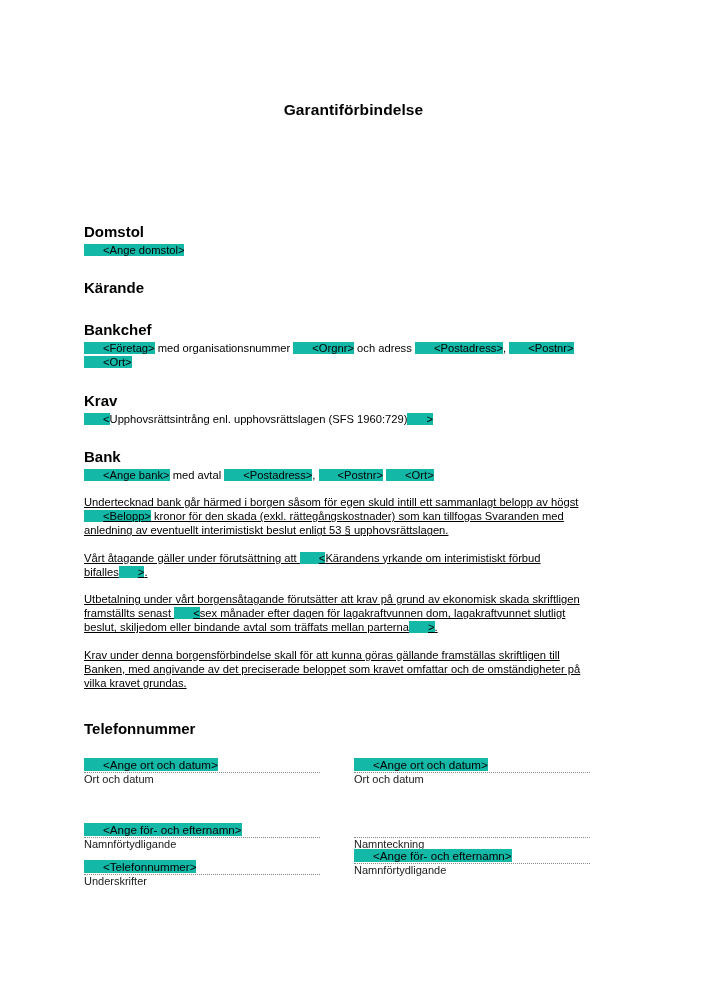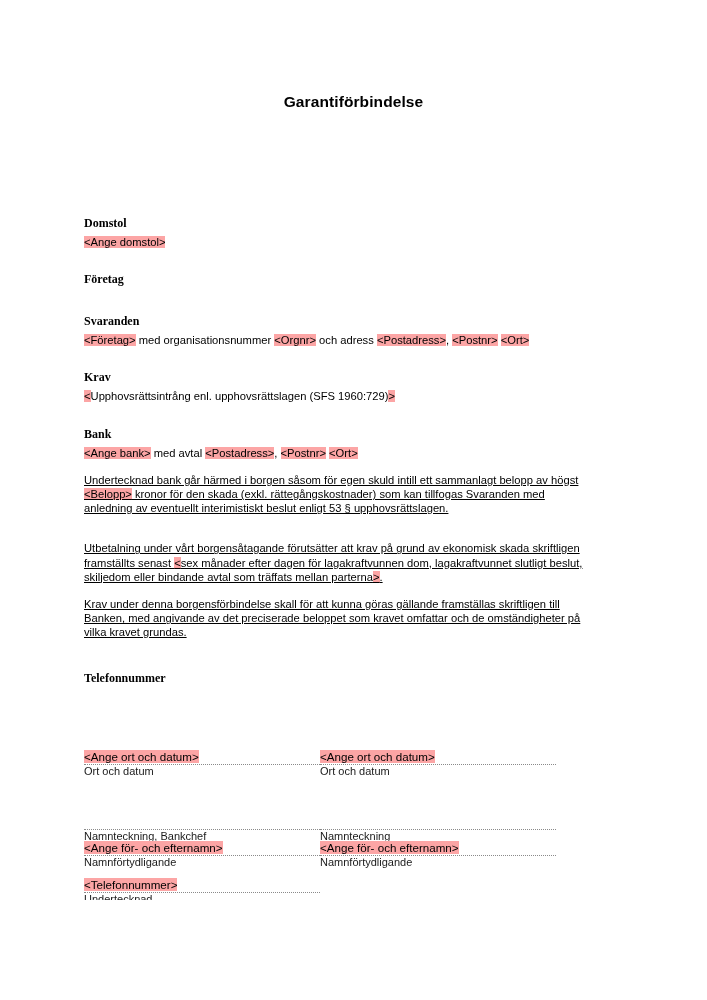--- a/index.html
+++ b/index.html
@@ -9,21 +9,21 @@
   }
   body {
     font-family: "Liberation Sans", sans-serif;
     color: #000000;
     -webkit-font-smoothing: none;
   }
   .page {
     position: relative;
     width: 707px;
     height: 892px;
-    margin: 8px auto;
+    margin: 16px auto;
     background: #ffffff;
     overflow: hidden;
   }
   .content {
     position: absolute;
     left: 84px;
     top: 0;
     width: 506px;
   }
 
@@ -34,59 +34,59 @@
     top: 85px;
     width: 707px;
     text-align: center;
     font-size: 15.5px;
     font-weight: bold;
     letter-spacing: 0.1px;
   }
 
   
   .section-heading {
-    font-size: 12px;
+    font-size: 15px;
     font-weight: bold;
     margin: 0;
     padding: 0;
     line-height: 15px;
-    font-family: Liberation Serif, serif;
   }
 
   
   .body-line,
   .para {
     font-size: 11.2px;
     line-height: 14.2px;
     margin: 0;
     padding: 0;
     text-align: left;
   }
   .para { margin-top: 0; text-decoration: underline; }
 
   
   .hl {
-    background: #fca5a5;
+    background: #14b8a6;
+    padding-left: 19px;
   }
 
   
   .gap-sec   { height: 23px; }
   .gap-head  { height: 4px; }
   .gap-para  { height: 13px; }
 
   
   .sig-wrap {
     position: absolute;
     left: 84px;
     top: 742px;
     width: 506px;
   }
   .sig-row {
     display: flex;
-    justify-content: flex-start;
+    justify-content: space-between;
     width: 506px;
   }
   .sig-col {
     width: 236px;
   }
   .sig-field {
     width: 236px;
   }
   .sig-value {
     font-size: 11.6px;
@@ -128,26 +128,26 @@
   <div class="doc-title">Garantiförbindelse</div>
 
   <div class="content" style="top:208px;">
 
     <div class="section-heading">Domstol</div>
     <div class="gap-head"></div>
     <div class="body-line"><span class="hl">&lt;Ange domstol&gt;</span></div>
 
     <div class="gap-sec"></div>
 
-    <div class="section-heading">Företag</div>
-    <div class="gap-head"></div>
-
-    <div class="gap-sec"></div>
-
-    <div class="section-heading">Svaranden</div>
+    <div class="section-heading">Kärande</div>
+    <div class="gap-head"></div>
+
+    <div class="gap-sec"></div>
+
+    <div class="section-heading">Bankchef</div>
     <div class="gap-head"></div>
     <div class="body-line"><span class="hl">&lt;Företag&gt;</span><span> med organisationsnummer </span><span class="hl">&lt;Orgnr&gt;</span><span> och adress </span><span class="hl">&lt;Postadress&gt;</span><span>, </span><span class="hl">&lt;Postnr&gt;</span><span> </span><span class="hl">&lt;Ort&gt;</span></div>
 
     <div class="gap-sec"></div>
 
     <div class="section-heading">Krav</div>
     <div class="gap-head"></div>
     <div class="body-line"><span class="hl">&lt;</span><span>Upphovsrättsintrång enl. upphovsrättslagen (SFS 1960:729)</span><span class="hl">&gt;</span></div>
 
     <div class="gap-sec"></div>
@@ -155,20 +155,21 @@
     <div class="section-heading">Bank</div>
     <div class="gap-head"></div>
     <div class="body-line"><span class="hl">&lt;Ange bank&gt;</span><span> med avtal </span><span class="hl">&lt;Postadress&gt;</span><span>, </span><span class="hl">&lt;Postnr&gt;</span><span> </span><span class="hl">&lt;Ort&gt;</span></div>
 
     <div class="gap-para"></div>
 
     <div class="para"><span>Undertecknad bank går härmed i borgen såsom för egen skuld intill ett sammanlagt belopp av högst </span><span class="hl">&lt;Belopp&gt;</span><span> kronor för den skada (exkl. rättegångskostnader) som kan tillfogas Svaranden med anledning av eventuellt interimistiskt beslut enligt 53 § upphovsrättslagen.</span></div>
 
     <div class="gap-para"></div>
 
+    <div class="para"><span>Vårt åtagande gäller under förutsättning att </span><span class="hl">&lt;</span><span>Kärandens yrkande om interimistiskt förbud bifalles</span><span class="hl">&gt;</span><span>.</span></div>
 
     <div class="gap-para"></div>
 
     <div class="para"><span>Utbetalning under vårt borgensåtagande förutsätter att krav på grund av ekonomisk skada skriftligen framställts senast </span><span class="hl">&lt;</span><span>sex månader efter dagen för lagakraftvunnen dom, lagakraftvunnet slutligt beslut, skiljedom eller bindande avtal som träffats mellan parterna</span><span class="hl">&gt;</span><span>.</span></div>
 
     <div class="gap-para"></div>
 
     <div class="para">Krav under denna borgensförbindelse skall för att kunna göras gällande framställas skriftligen till Banken, med angivande av det preciserade beloppet som kravet omfattar och de omständigheter på vilka kravet grundas.</div>
 
     <div style="height:31px;"></div>
@@ -196,34 +197,29 @@
         </div>
       </div>
     </div>
 
     <div class="sig-spacer-tall"></div>
 
     <div class="sig-row">
 
       <div class="sig-col">
         <div class="sig-field">
-          <div class="sig-value empty"></div>
-          <div class="sig-rule"></div>
-          <div class="sig-caption">Namnteckning, Bankchef</div>
-        </div>
-        <div class="sig-field">
           <div class="sig-value"><span class="hl">&lt;Ange för- och efternamn&gt;</span></div>
           <div class="sig-rule"></div>
           <div class="sig-caption">Namnförtydligande</div>
         </div>
         <div class="sig-spacer-mid"></div>
         <div class="sig-field">
           <div class="sig-value"><span class="hl">&lt;Telefonnummer&gt;</span></div>
           <div class="sig-rule"></div>
-          <div class="sig-caption">Undertecknad</div>
+          <div class="sig-caption">Underskrifter</div>
         </div>
       </div>
 
       <div class="sig-col">
         <div class="sig-field">
           <div class="sig-value empty"></div>
           <div class="sig-rule"></div>
           <div class="sig-caption">Namnteckning</div>
         </div>
         <div class="sig-field">

